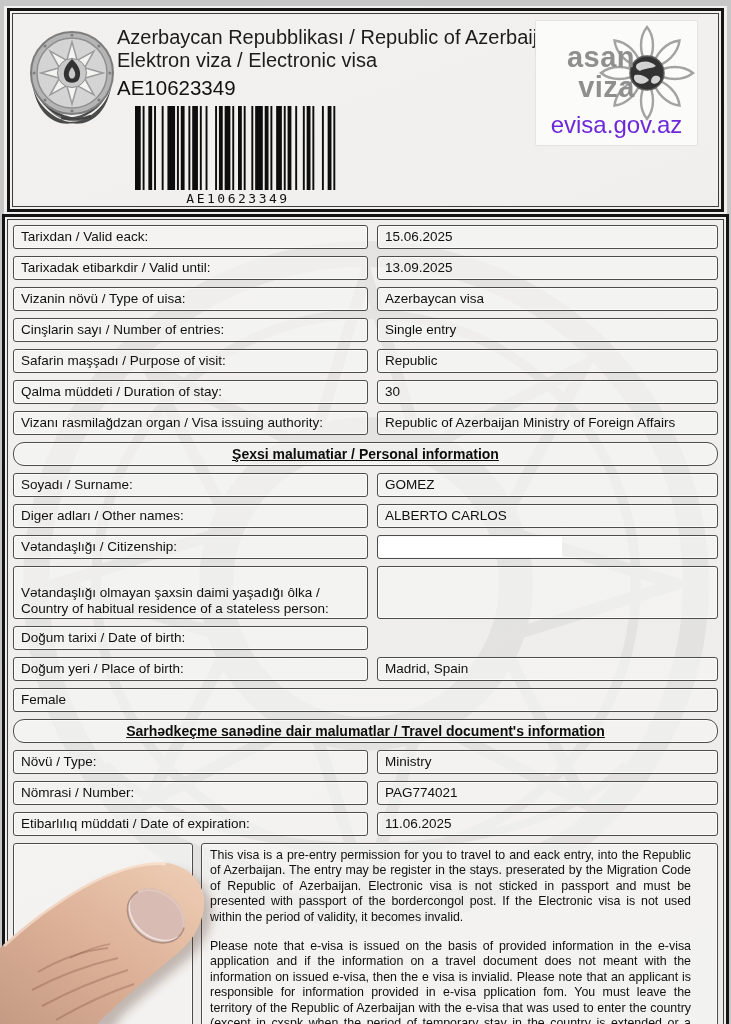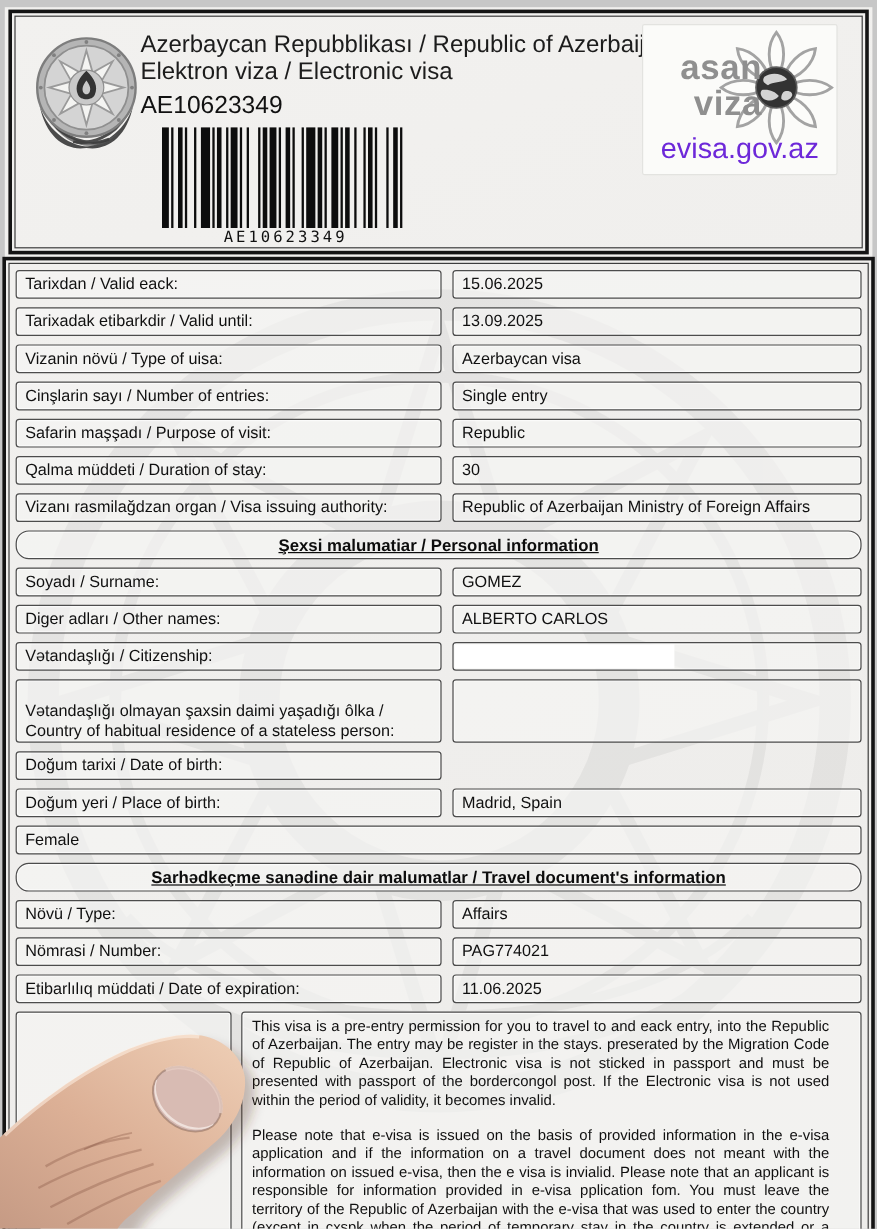--- a/index.html
+++ b/index.html
@@ -286,21 +286,21 @@
               <div class="cell value"><span>Female</span></div>
             </div>
           </div>
 
         <div class="section-row">
           <div class="section-cell">Sarhədkeçme sanədine dair malumatlar / Travel document's information</div>
         </div>
         <div id="travel-rows">
             <div class="row">
               <div class="cell label">Növü / Type:</div>
-              <div class="cell value"><span>Affairs</span></div>
+              <div class="cell value"><span>Ministry</span></div>
             </div>
             <div class="row">
               <div class="cell label">Nömrasi / Number:</div>
               <div class="cell value"><span>PAG774021</span></div>
             </div>
             <div class="row">
               <div class="cell label">Etibarlılıq müddati / Date of expiration:</div>
               <div class="cell value"><span>11.06.2025</span></div>
             </div>
           </div>

